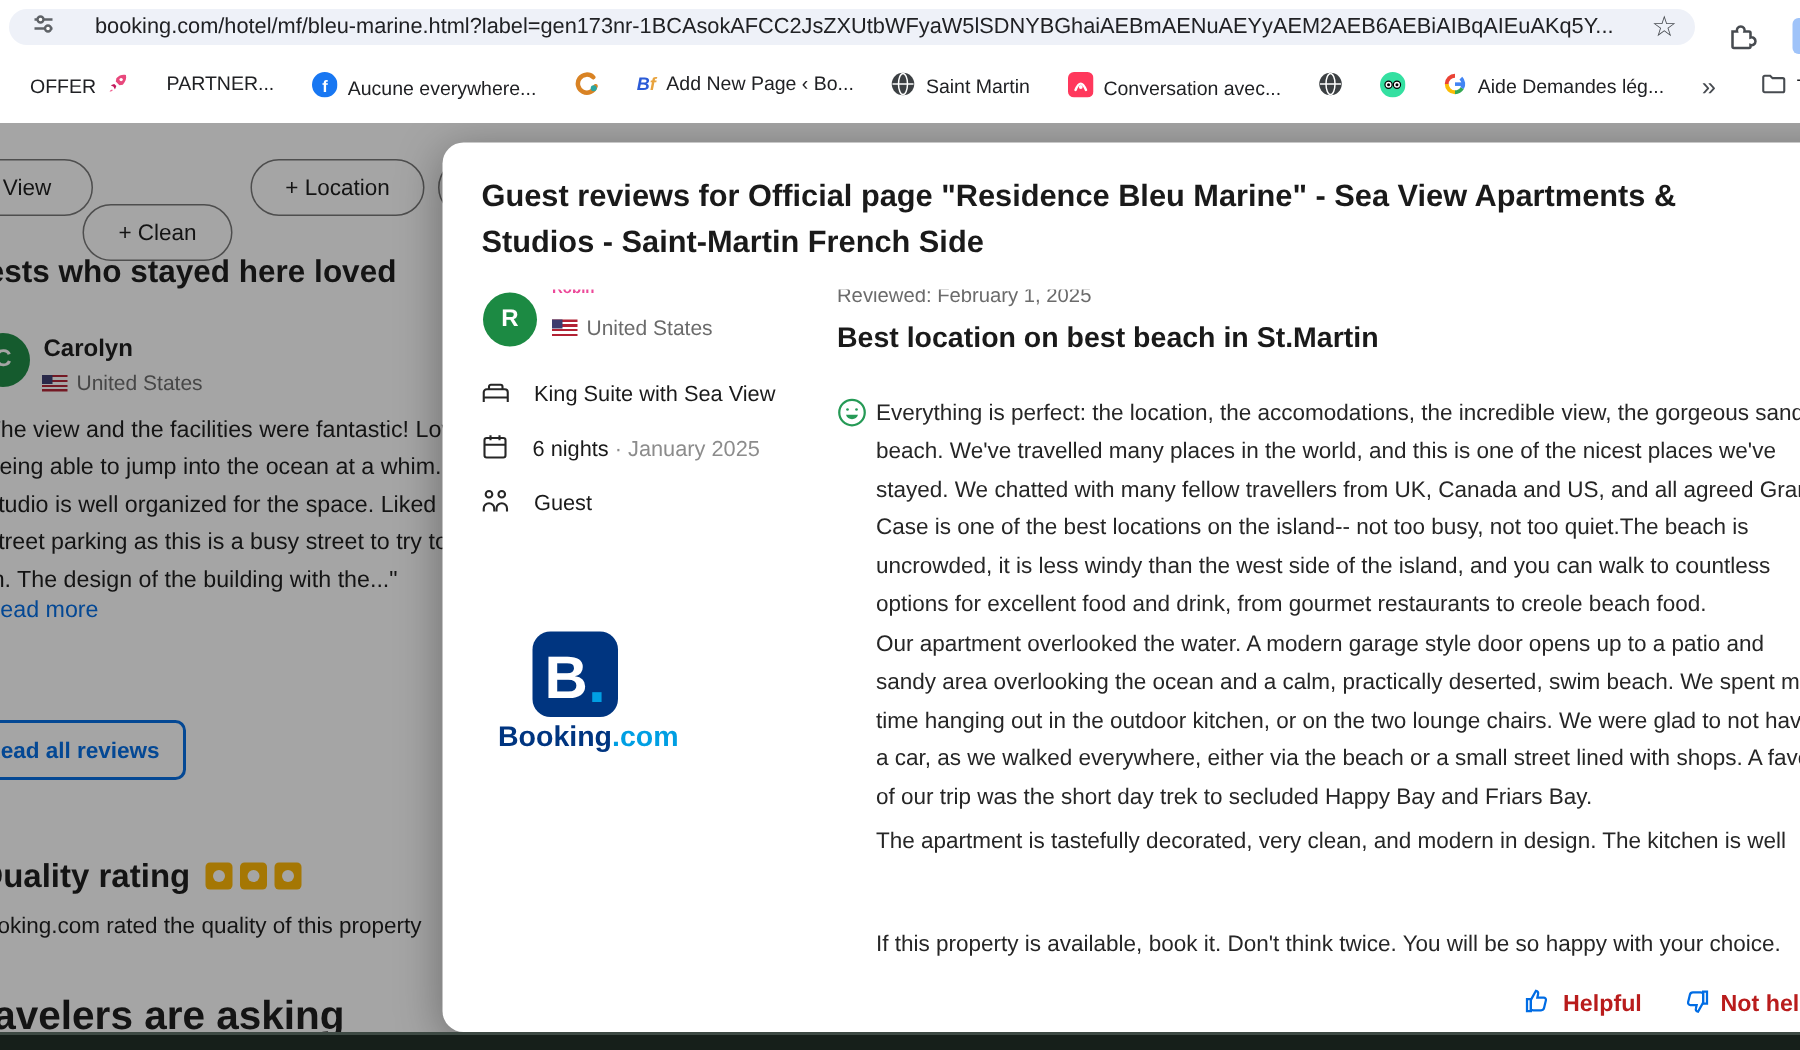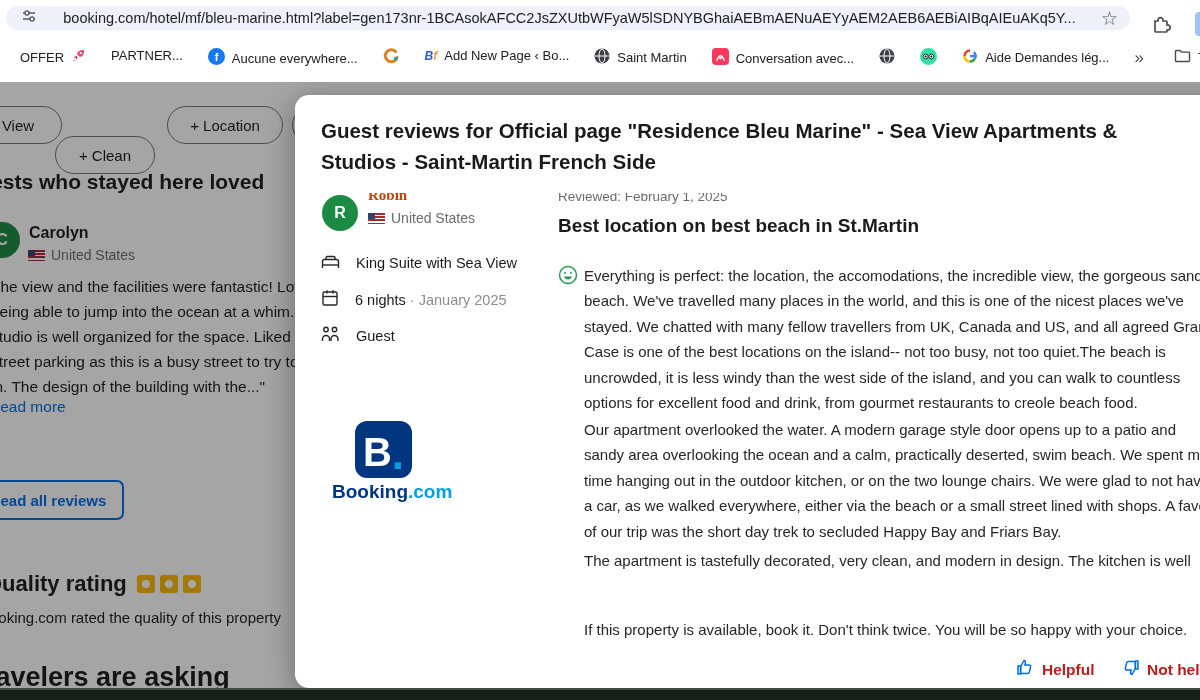--- a/index.html
+++ b/index.html
@@ -52,21 +52,21 @@
   .dim-overlay { position:absolute; top:82px; left:0; width:1200px; height:618px; background:rgba(10,10,10,0.37); z-index:5; }
 
   
   .modal { position:absolute; left:295px; top:95px; width:965px; height:593px; background:#fff;
            border-radius:14px 0 0 14px; z-index:10; box-shadow:0 6px 30px rgba(0,0,0,0.35); }
   .modal-title { padding:20px 40px 0 26px; width:910px; font-size:20.5px; line-height:31px; font-weight:bold; color:#1a1a1a; }
   .modal-body { position:absolute; left:0; top:98px; width:965px; height:495px; overflow:hidden; }
 
   .r-avatar { position:absolute; left:27px; top:2px; width:36px; height:36px; border-radius:50%; background:#1c8a43;
               color:#fff; font-weight:bold; font-size:16px; display:flex; align-items:center; justify-content:center; }
-  .r-name { position:absolute; left:73px; top:-6px; font-size:15px; font-weight:bold; color:#c2410c;font-family:Liberation Serif, serif; }
+  .r-name { position:absolute; left:73px; top:-6px; font-size:10px; font-weight:bold; color:#ec4899; }
   .r-country { position:absolute; left:73px; top:17px; display:flex; align-items:center; gap:6px; font-size:14px; color:#6b6b6b; }
   .info-row { position:absolute; left:25px; display:flex; align-items:center; gap:15px; font-size:14.5px; color:#1a1a1a; }
   .info-row .muted { color:#8c8c8c; }
   .blogo-sq { position:absolute; left:60px; top:228px; width:57px; height:57px; background:#003580; border-radius:12px;
               display:flex; align-items:flex-end; justify-content:center; }
   .blogo-b { color:#fff; font-size:40px; font-weight:bold; line-height:52px; }
   .blogo-dot { color:#009fe3; font-size:44px; font-weight:bold; line-height:48px; }
   .blogo-text { position:absolute; left:37px; top:288px; font-size:19px; font-weight:bold; white-space:nowrap; }
   .blogo-text .bk { color:#003580; } .blogo-text .cm { color:#009fe3; }
 

